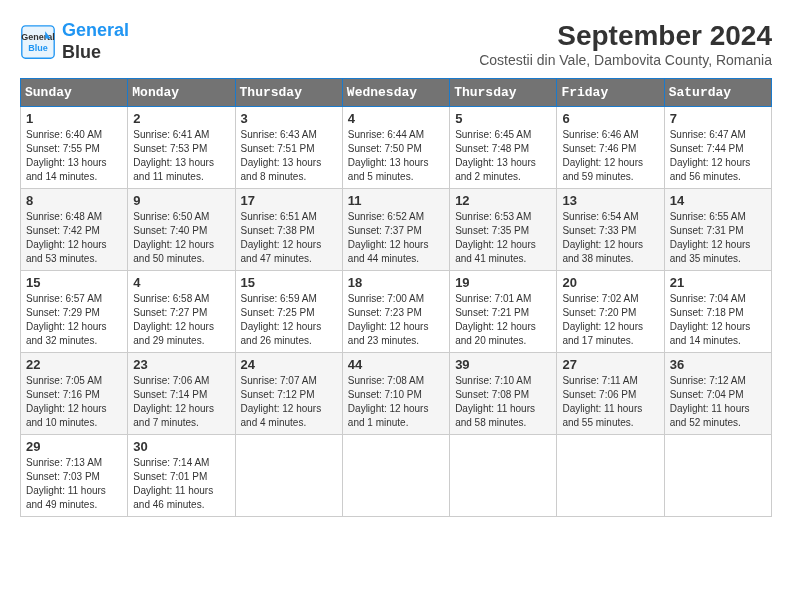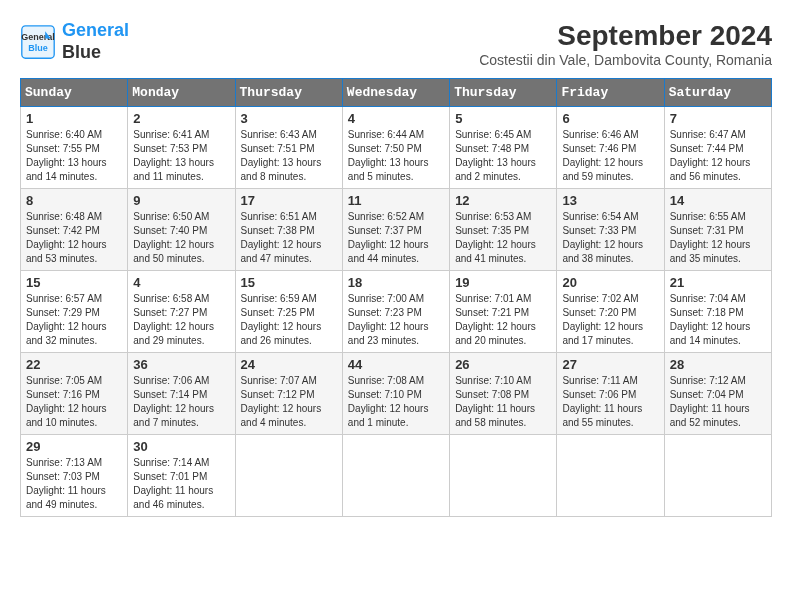--- a/index.html
+++ b/index.html
@@ -299,21 +299,21 @@
       <tr>
         <td>
         <div class="day-number">22</div>
         <div class="day-info">
           Sunrise: 7:05 AM<br>
           Sunset: 7:16 PM<br>
           Daylight: 12 hours and 10 minutes.
         </div>
       </td>
         <td>
-        <div class="day-number">36</div>
+        <div class="day-number">23</div>
         <div class="day-info">
           Sunrise: 7:06 AM<br>
           Sunset: 7:14 PM<br>
           Daylight: 12 hours and 7 minutes.
         </div>
       </td>
         <td>
         <div class="day-number">24</div>
         <div class="day-info">
           Sunrise: 7:07 AM<br>
@@ -323,37 +323,37 @@
       </td>
         <td>
         <div class="day-number">44</div>
         <div class="day-info">
           Sunrise: 7:08 AM<br>
           Sunset: 7:10 PM<br>
           Daylight: 12 hours and 1 minute.
         </div>
       </td>
         <td>
-        <div class="day-number">26</div>
+        <div class="day-number">39</div>
         <div class="day-info">
           Sunrise: 7:10 AM<br>
           Sunset: 7:08 PM<br>
           Daylight: 11 hours and 58 minutes.
         </div>
       </td>
         <td>
         <div class="day-number">27</div>
         <div class="day-info">
           Sunrise: 7:11 AM<br>
           Sunset: 7:06 PM<br>
           Daylight: 11 hours and 55 minutes.
         </div>
       </td>
         <td>
-        <div class="day-number">28</div>
+        <div class="day-number">36</div>
         <div class="day-info">
           Sunrise: 7:12 AM<br>
           Sunset: 7:04 PM<br>
           Daylight: 11 hours and 52 minutes.
         </div>
       </td>
       </tr>
       <tr>
         <td>
         <div class="day-number">29</div>

